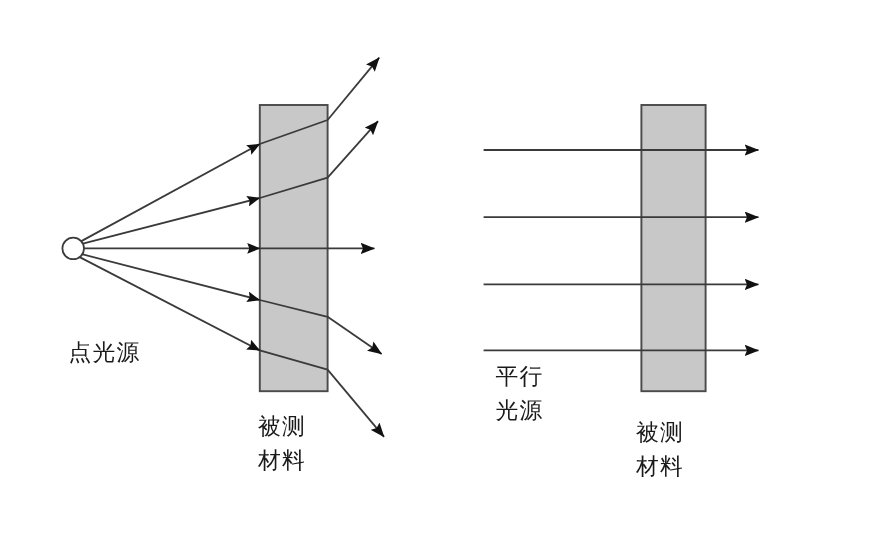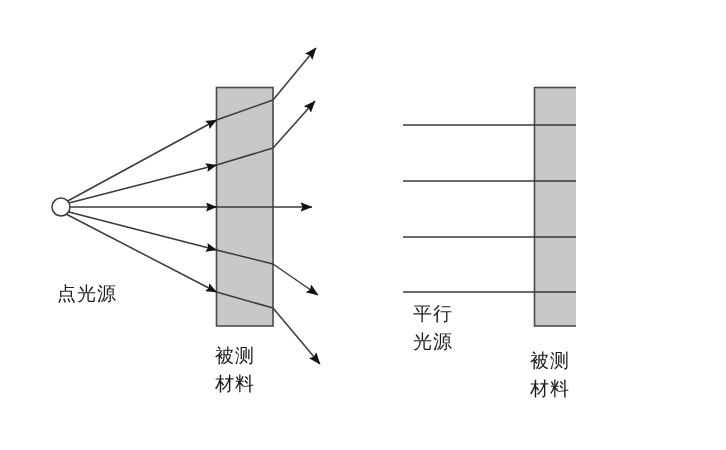--- a/index.html
+++ b/index.html
@@ -5,21 +5,21 @@
   html, body {
     margin: 0;
     padding: 0;
     background: #ffffff;
   }
   body {
     font-family: "DejaVu Sans", "Liberation Sans", sans-serif;
   }
   #diagram-root {
     position: relative;
-    width: 576px;
+    width: 726px;
     height: 450px;
     background: #ffffff;
     overflow: hidden;
   }
   #optics-svg {
     position: absolute;
     left: 0;
     top: 0;
     width: 726px;
     height: 450px;

